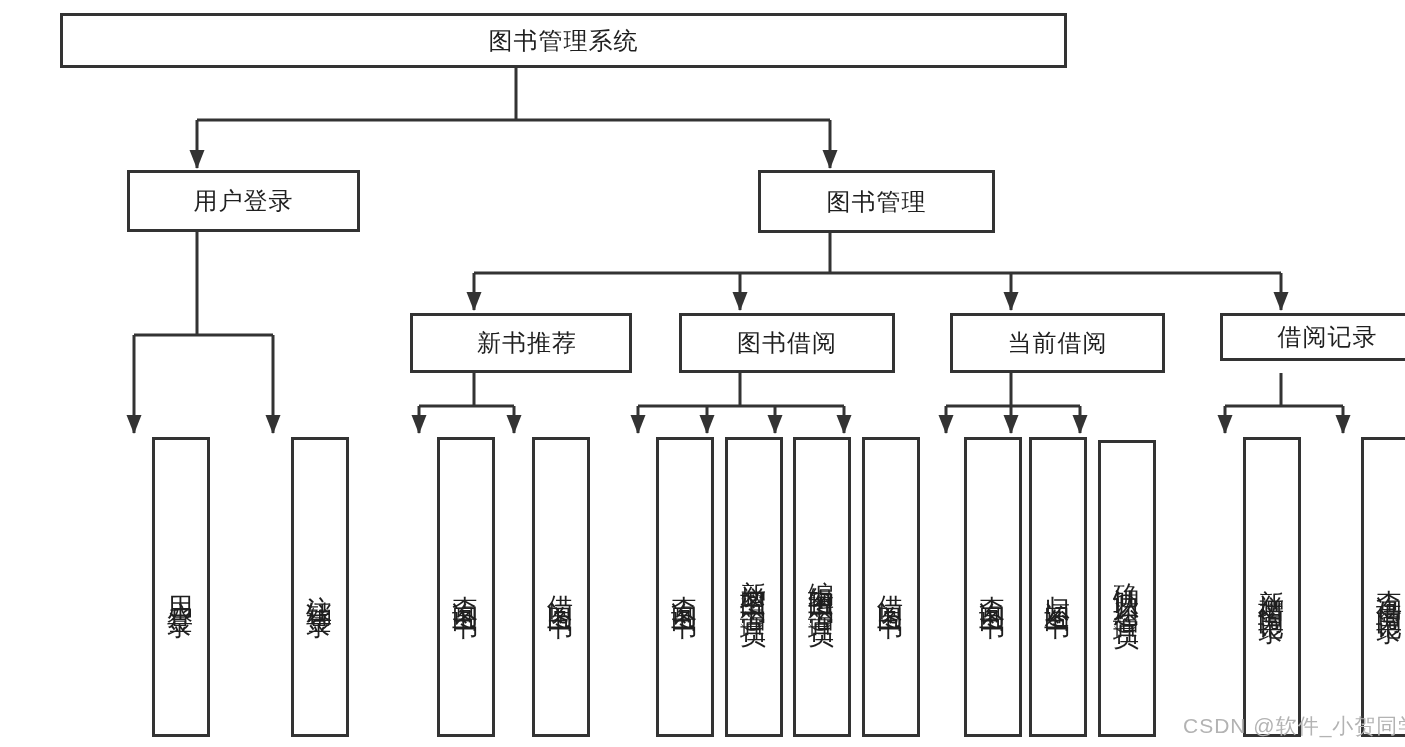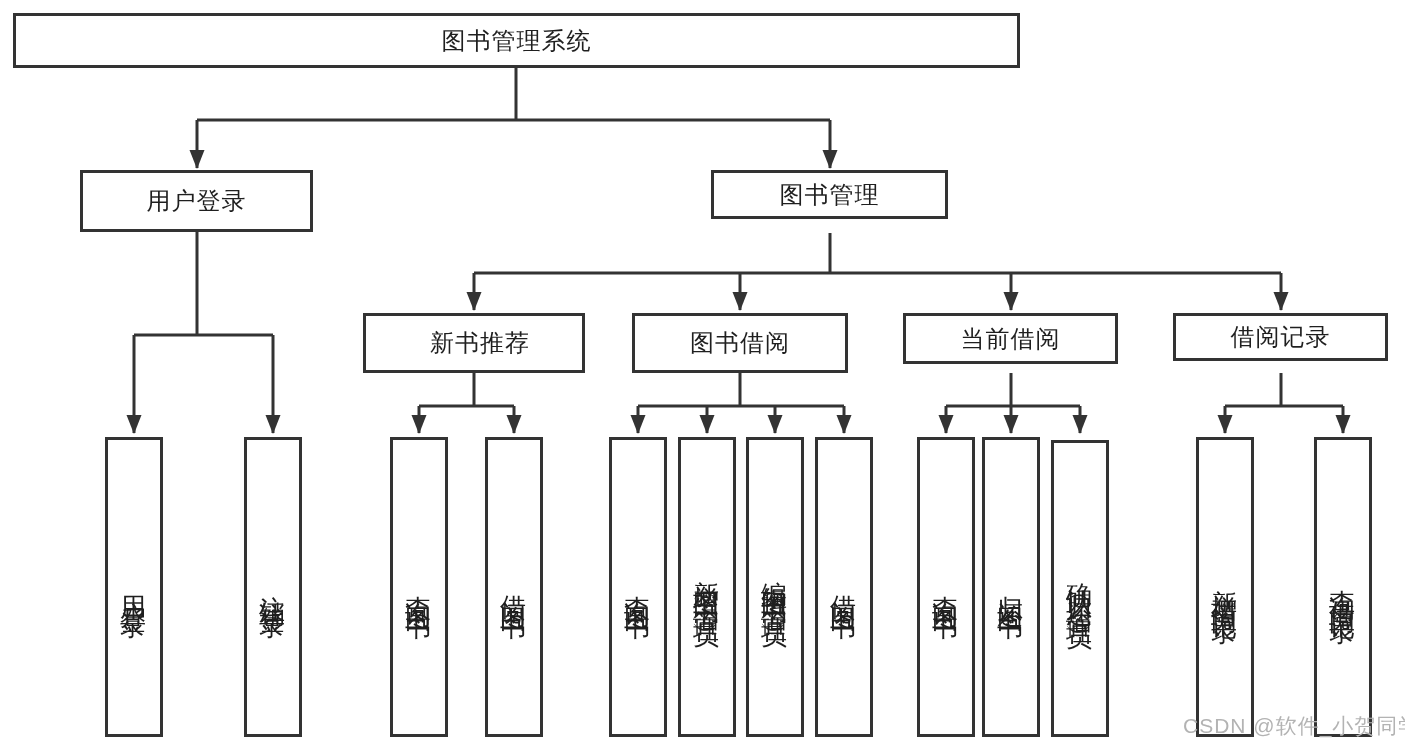--- a/index.html
+++ b/index.html
@@ -23,20 +23,21 @@
     box-sizing: border-box;
     background: #ffffff;
     border: 3px solid #333333;
     display: flex;
     align-items: center;
     justify-content: center;
     z-index: 2;
     font-size: 24px;
     letter-spacing: 1px;
     color: #1f1f1f;
+    margin-left: 47px;
   }
   .node .lbl { white-space: nowrap; }
   .node.tall { font-size: 26px; }
   .node.tall .lbl {
     writing-mode: vertical-rl;
     text-orientation: mixed;
     letter-spacing: 6px;
     white-space: normal;
   }
   #watermark {
@@ -98,31 +99,31 @@
     </g>
   </svg>
 
   <div class="node" style="left:13px; top:13px; width:1007px; height:55px;">
     <span class="lbl">图书管理系统</span>
   </div>
 
   <div class="node" style="left:80px; top:170px; width:233px; height:62px;">
     <span class="lbl">用户登录</span>
   </div>
-  <div class="node" style="left:711px; top:170px; width:237px; height:49px;">
+  <div class="node" style="left:711px; top:170px; width:237px; height:63px;">
     <span class="lbl">图书管理</span>
   </div>
 
   <div class="node" style="left:363px; top:313px; width:222px; height:60px;padding-left:12px;">
     <span class="lbl">新书推荐</span>
   </div>
   <div class="node" style="left:632px; top:313px; width:216px; height:60px;">
     <span class="lbl">图书借阅</span>
   </div>
-  <div class="node" style="left:903px; top:313px; width:215px; height:51px;">
+  <div class="node" style="left:903px; top:313px; width:215px; height:60px;">
     <span class="lbl">当前借阅</span>
   </div>
   <div class="node" style="left:1173px; top:313px; width:215px; height:48px;">
     <span class="lbl">借阅记录</span>
   </div>
 
   <div class="node tall" style="left:105px; top:437px; width:58px; height:300px;">
     <span class="lbl">用户登录</span>
   </div>
   <div class="node tall" style="left:244px; top:437px; width:58px; height:300px;">

